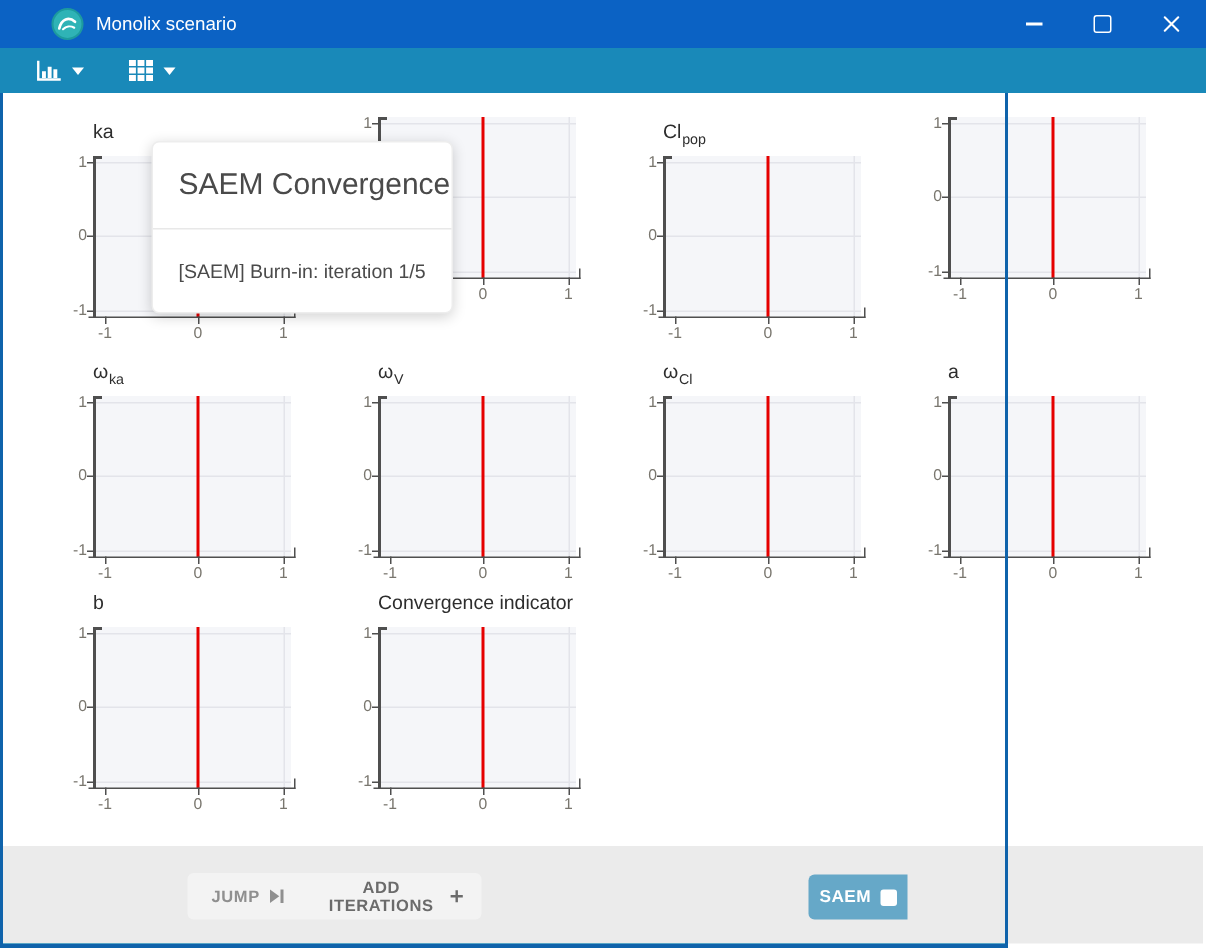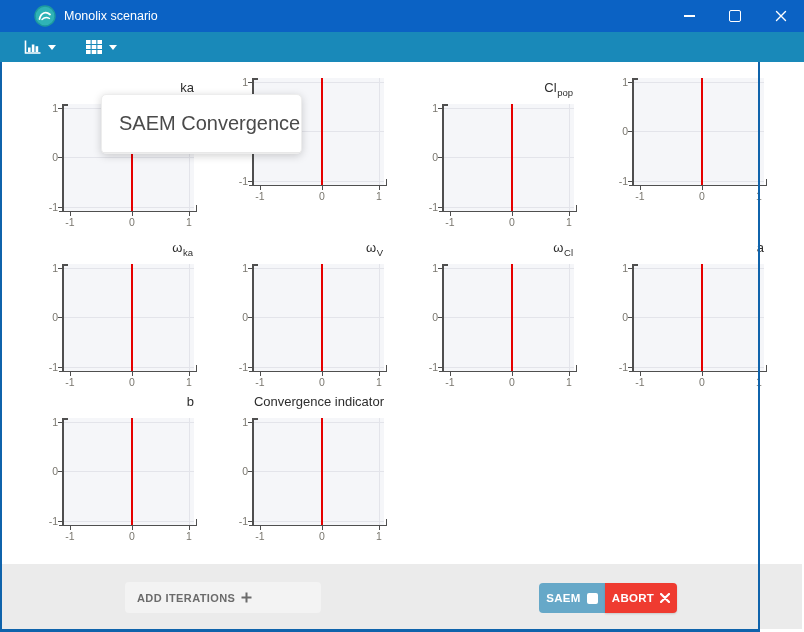--- a/index.html
+++ b/index.html
@@ -1,18 +1,18 @@
 <!DOCTYPE html>
 <html><head>
 <meta charset="utf-8">
 <style>
   html,body{margin:0;padding:0;}
   body{width:804px;height:632px;overflow:hidden;font-family:"Liberation Sans","DejaVu Sans",sans-serif;
        -webkit-font-smoothing:antialiased;}
-  #win{position:relative;width:760px;height:632px;background:#5eead4;}
+  #win{position:relative;width:672px;height:632px;background:#5eead4;}
 
   
   .titlebar{position:absolute;left:0;top:0;width:804px;height:32px;background:#0b62c4;display:flex;align-items:center;}
   .logo{position:absolute;left:34px;top:5px;width:22px;height:22px;}
   .win-title{position:absolute;left:64px;top:0;height:32px;line-height:32px;color:#fff;font-size:12.5px;}
   .win-controls{position:absolute;right:0;top:0;height:32px;display:flex;}
   .win-btn{width:46px;height:32px;display:flex;align-items:center;justify-content:center;cursor:pointer;}
   .glyph-min{width:11px;height:1.4px;background:#fff;}
   .glyph-max{width:10px;height:10px;border:1.4px solid #fff;border-radius:2px;}
 
@@ -23,21 +23,21 @@
   .border-left{position:absolute;left:0;top:62px;bottom:0;width:2px;background:#0f63ab;z-index:20;}
   .border-right{position:absolute;right:0;top:62px;bottom:0;width:2px;background:#0f63ab;z-index:20;}
   .border-bottom{position:absolute;left:0;right:0;bottom:0;height:3px;background:#0f63ab;z-index:21;}
 
   .content{position:absolute;left:2px;top:62px;width:800px;height:502px;background:#fff;}
   .footer{position:absolute;left:2px;top:564px;width:800px;height:65px;background:#ebebeb;}
 
   
   #plots-grid{position:absolute;left:0;top:0;width:804px;height:632px;pointer-events:none;}
   .plot-cell{position:absolute;width:164px;height:152px;}
-  .plot-title{margin-left:24px;width:132px;height:26px;line-height:20px;text-align:right;font-size:13px;color:#2d2d2d;white-space:nowrap;}
+  .plot-title{margin-left:24px;width:132px;height:26px;line-height:20px;text-align:left;font-size:13px;color:#2d2d2d;white-space:nowrap;}
   .sub{font-size:9.5px;position:relative;top:3.5px;margin:0 1px 0 0.5px;}
   .plot-area{position:relative;margin-left:24px;width:132px;height:108px;background:#f5f6f9;}
   .gl-h{position:absolute;left:0;right:0;height:1px;background:#e3e4ea;}
   .gl-v{position:absolute;top:0;bottom:0;width:1px;background:#e3e4ea;}
   .vline{position:absolute;left:69px;top:0;width:2px;height:108px;background:#e60000;}
   .ax-y{position:absolute;left:0;top:0;width:1.5px;height:108px;background:#4f4f4f;}
   .ax-top{position:absolute;left:0;top:0;width:6px;height:1.5px;background:#4f4f4f;}
   .ax-x{position:absolute;left:-3px;top:106.5px;width:138px;height:1.5px;background:#4f4f4f;}
   .ax-end{position:absolute;left:133.5px;top:100.5px;width:1.5px;height:7.5px;background:#4f4f4f;}
   .tick-y{position:absolute;left:-4px;width:4px;height:1.3px;background:#4f4f4f;}
@@ -385,38 +385,40 @@
           <div class="lbl-x" style="left: 60px;">0</div>
           <div class="tick-x" style="left: 127px;"></div>
           <div class="lbl-x" style="left: 117px;">1</div>
         </div>
       </div>
     </div>
 
   <div class="popup">
     <div class="popup-title">SAEM Convergence</div>
     <div class="popup-divider"></div>
+    <div class="popup-status">[SAEM] Burn-in: iteration 1/5</div>
   </div>
 
   <div class="footer"></div>
   <div class="btn-group">
+    <button class="gray-btn jump">
+      <span>JUMP</span>
+      <svg width="11" height="11" viewBox="0 0 11 11">
+        <path d="M1 1 L7.2 5.5 L1 10 Z" fill="#8f8f8f"></path>
+        <rect x="8" y="1" width="2" height="9" fill="#8f8f8f"></rect>
+      </svg>
+    </button>
     <button class="gray-btn addit">
       <span>ADD ITERATIONS</span>
       <svg width="11" height="11" viewBox="0 0 11 11">
         <path d="M5.5 0.5 V10.5 M0.5 5.5 H10.5" stroke="#6b6b6b" stroke-width="2"></path>
       </svg>
     </button>
   </div>
   <button class="stop-btn">
     <span>SAEM</span>
     <span class="stop-square"></span>
   </button>
-  <button class="abort-btn">
-    <span>ABORT</span>
-    <svg width="10" height="10" viewBox="0 0 10 10">
-      <path d="M1 1 L9 9 M9 1 L1 9" stroke="#fff" stroke-width="2.2" stroke-linecap="round"></path>
-    </svg>
-  </button>
 
   <div class="border-left"></div>
   <div class="border-right"></div>
   <div class="border-bottom"></div>
 </div>
 
 </body></html>

